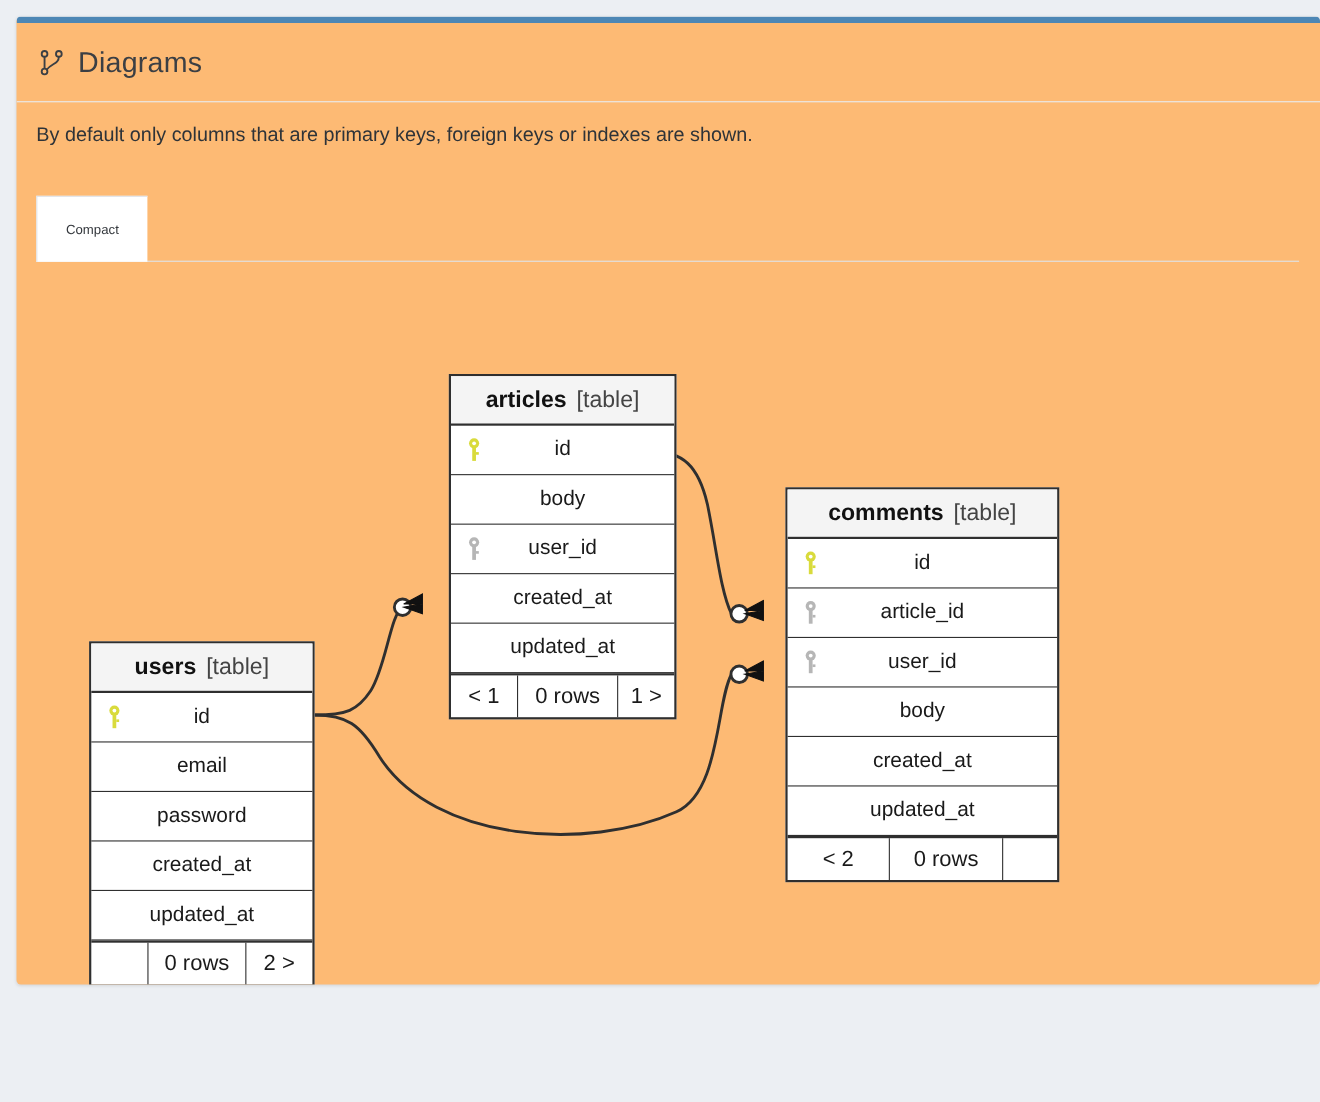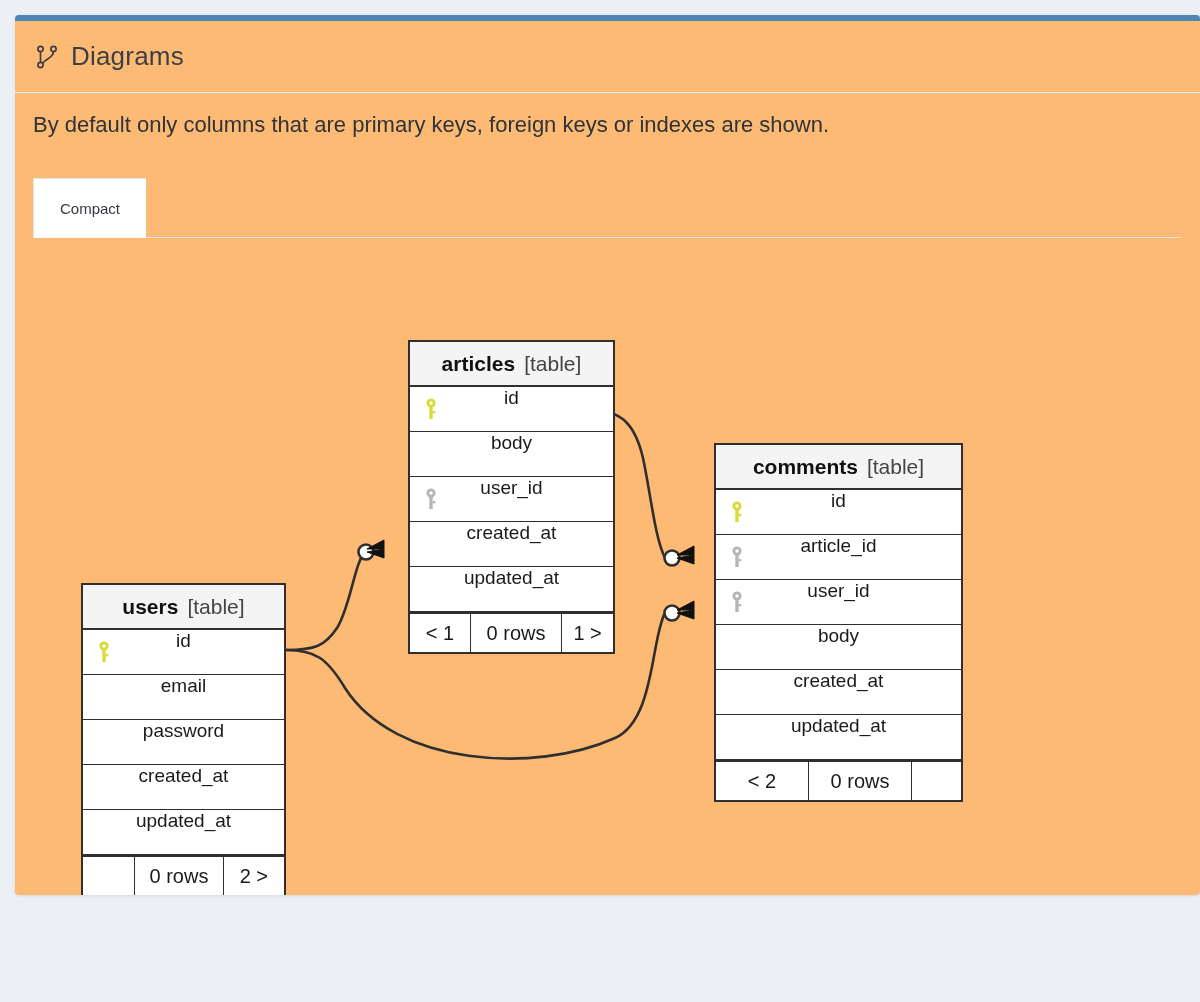--- a/index.html
+++ b/index.html
@@ -36,33 +36,33 @@
   #diagram-icon { width: 24px; height: 26px; flex: 0 0 auto; margin-right: 12px; }
   #page-title {
     font-size: 26px; color: #3b3f44; font-weight: 400; letter-spacing: .2px;
   }
 
   
   #card-body { position: absolute; left: 0; top: 72px; width: 100%; }
 
   #diagram-note {
     position: absolute; left: 18px; top: 19px;
-    font-size: 22px; color: #2e3338; white-space: nowrap;
+    font-size: 18px; color: #2e3338; white-space: nowrap;
   }
 
   
   #tabs {
     position: absolute; left: 18px; top: 84px;
     display: flex; align-items: flex-end;
     border-bottom: 1px solid #dfe3e8;
     width: 1148px; height: 61px;
   }
   .tab {
     height: 60px; display: flex; align-items: center; justify-content: center;
-    font-size: 15px; color: #34383d; cursor: pointer;
+    font-size: 12px; color: #34383d; cursor: pointer;
     background: #fff;
     border: 1px solid #dfe3e8;
     border-bottom: none;
     margin-bottom: -1px;
     padding: 0 26px;
   }
   .tab.active {
     border-top: 4px solid #4d87b5;
     color: #34383d;
   }
@@ -80,21 +80,21 @@
   .erd-title {
     display: flex; align-items: center; justify-content: center;
     background: #f4f4f4;
     border-bottom: 2px solid #2f2f2f;
     height: 45px; font-size: 21px; color: #111;
   }
   .erd-title .tname { font-weight: bold; }
   .erd-title .ttag { font-weight: normal; color: #444; margin-left: 9px; }
   .erd-row {
     position: relative;
-    display: flex; align-items: flex-start; justify-content: center;
+    display: flex; align-items: center; justify-content: center;
     height: 45px; font-size: 19px; color: #1a1a1a;
     border-bottom: 1.6px solid #2f2f2f;
   }
   .erd-row:last-of-type { border-bottom: none; }
   .key-ico { position: absolute; left: 14px; top: 50%; transform: translateY(-50%); width: 14px; height: 22px; }
   .erd-foot {
     display: flex; height: 40px;
     border-top: 2px solid #2f2f2f;
     font-size: 20px; color: #1a1a1a;
   }

